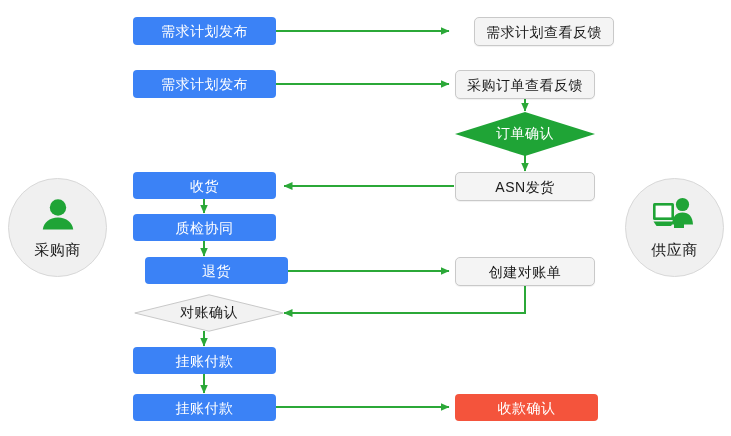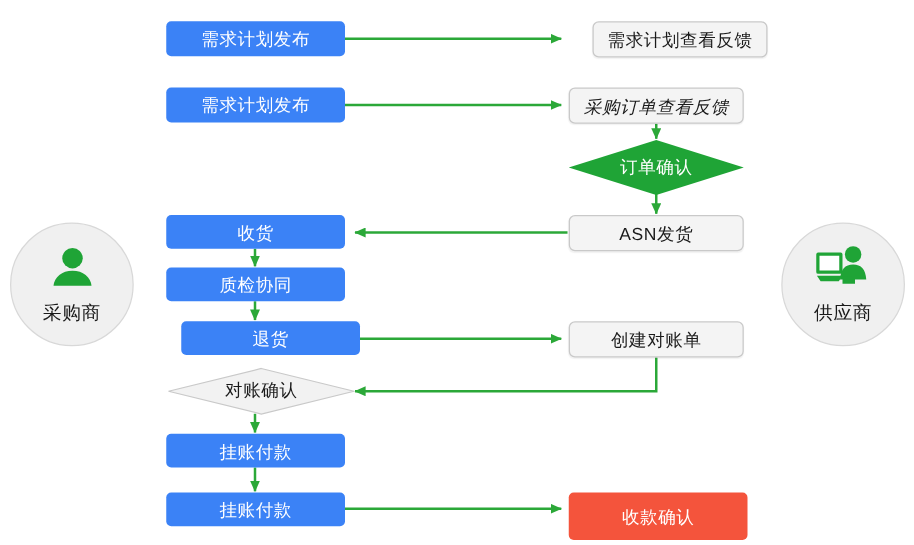--- a/index.html
+++ b/index.html
@@ -174,21 +174,21 @@
   <div class="node green" style="left:133px; top:17px; width:143px; height:28px;">
     <span>需求计划发布</span>
   </div>
   <div class="node light" style="left:474px; top:17px; width:140px; height:29px;">
     <span>需求计划查看反馈</span>
   </div>
 
   <div class="node green" style="left:133px; top:70px; width:143px; height:28px;">
     <span>需求计划发布</span>
   </div>
-  <div class="node light" style="left:455px; top:70px; width:140px; height:29px;font-style:italic;">
+  <div class="node light" style="left:455px; top:70px; width:140px; height:29px;">
     <span>采购订单查看反馈</span>
   </div>
 
   <div class="diamond green-d" style="left:455px; top:112px; width:140px; height:44px;">
     <svg width="140" height="44" viewBox="0 0 140 44">
       <polygon points="70,0 140,22 70,44 0,22" fill="#1fa436"></polygon>
     </svg>
     <span class="dlabel">订单确认</span>
   </div>
 
@@ -220,17 +220,17 @@
   </div>
 
   <div class="node green" style="left:133px; top:347px; width:143px; height:27px;">
     <span>挂账付款</span>
   </div>
 
   <div class="node green" style="left:133px; top:394px; width:143px; height:27px;">
     <span>挂账付款</span>
   </div>
 
-  <div class="node red" style="left:455px; top:394px; width:143px; height:38px;">
+  <div class="node red" style="left:455px; top:394px; width:143px; height:27px;">
     <span>收款确认</span>
   </div>
 
 </div>
 
 </body></html>

